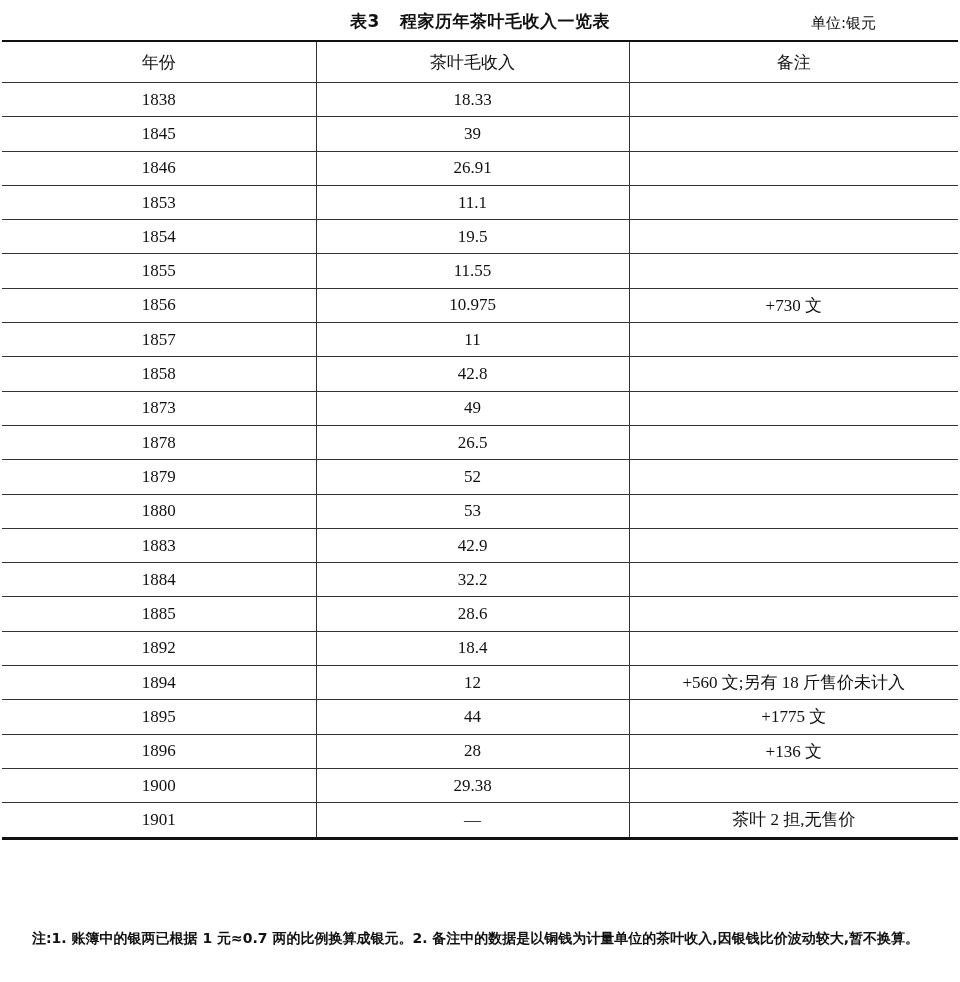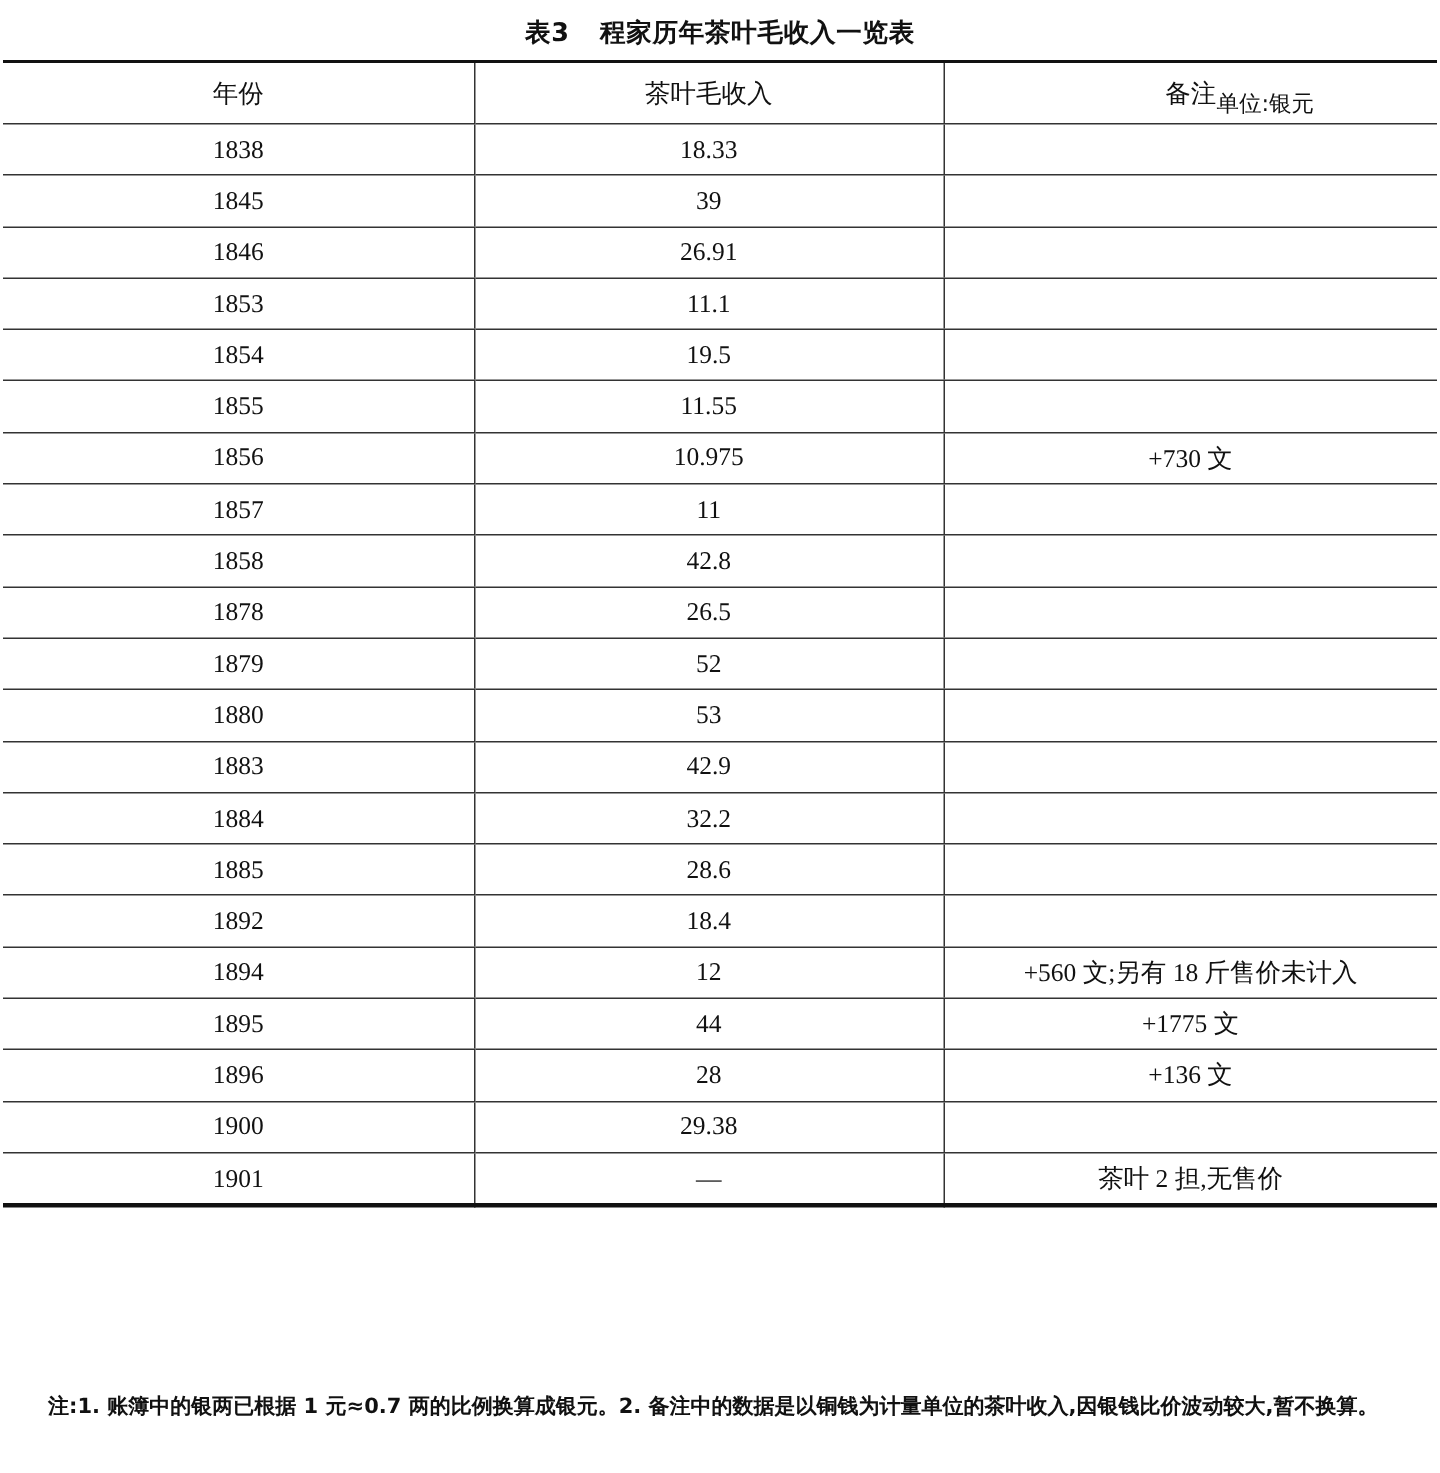--- a/index.html
+++ b/index.html
@@ -10,21 +10,20 @@
     .title-bar { position: absolute; top: 8px; left: 0; width: 880px; height: 28px; }
     .title {
       position: absolute; left: 0; width: 960px; top: 2px; text-align: center;
       font-family: "DejaVu Sans", "Liberation Sans", sans-serif;
       font-weight: bold; font-size: 17px; letter-spacing: 0.5px;
     }
     .title .num { margin-right: 20px; }
     .unit {
       position: absolute; right: 4px; top: 6px; font-size: 15px;
       font-family: "DejaVu Sans", "Liberation Sans", sans-serif;
-      margin-top: 46px;
     }
     table.data {
       position: absolute; top: 40px; left: 2px; width: 956px;
       border-collapse: collapse; table-layout: fixed;
       border-top: 2.5px solid #111; border-bottom: 3px solid #111;
     }
     table.data col.c1 { width: 314px; }
     table.data col.c2 { width: 313px; }
     table.data col.c3 { width: 329px; }
     table.data th, table.data td {
@@ -107,20 +106,25 @@
         <td>1857</td>
         <td>11</td>
         <td></td>
       </tr>
       <tr>
         <td>1858</td>
         <td>42.8</td>
         <td></td>
       </tr>
       <tr>
+        <td>1873</td>
+        <td>49</td>
+        <td></td>
+      </tr>
+      <tr>
         <td>1878</td>
         <td>26.5</td>
         <td></td>
       </tr>
       <tr>
         <td>1879</td>
         <td>52</td>
         <td></td>
       </tr>
       <tr>

